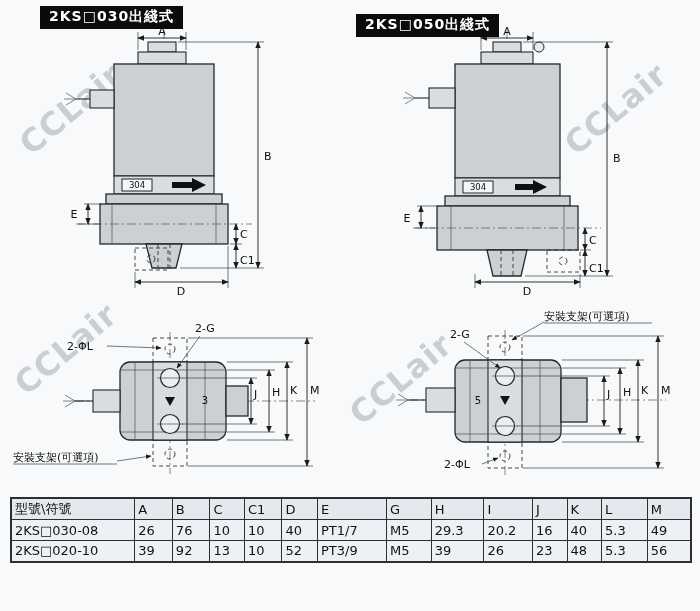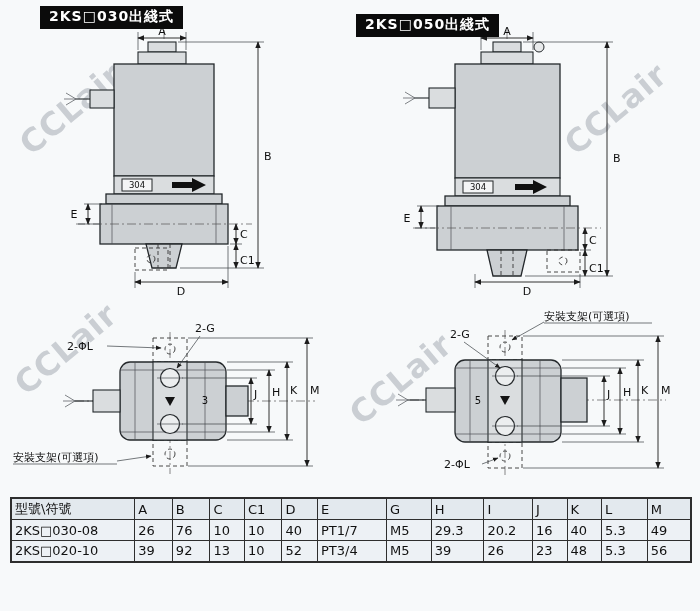--- a/index.html
+++ b/index.html
@@ -333,21 +333,21 @@
           <td>5.3</td>
           <td>49</td>
         </tr>
         <tr>
           <td>2KS□020-10</td>
           <td>39</td>
           <td>92</td>
           <td>13</td>
           <td>10</td>
           <td>52</td>
-          <td>PT3/4</td>
+          <td>PT3/9</td>
           <td>M5</td>
           <td>39</td>
           <td>26</td>
           <td>23</td>
           <td>48</td>
           <td>5.3</td>
           <td>56</td>
         </tr>
       </tbody>
   </table>

